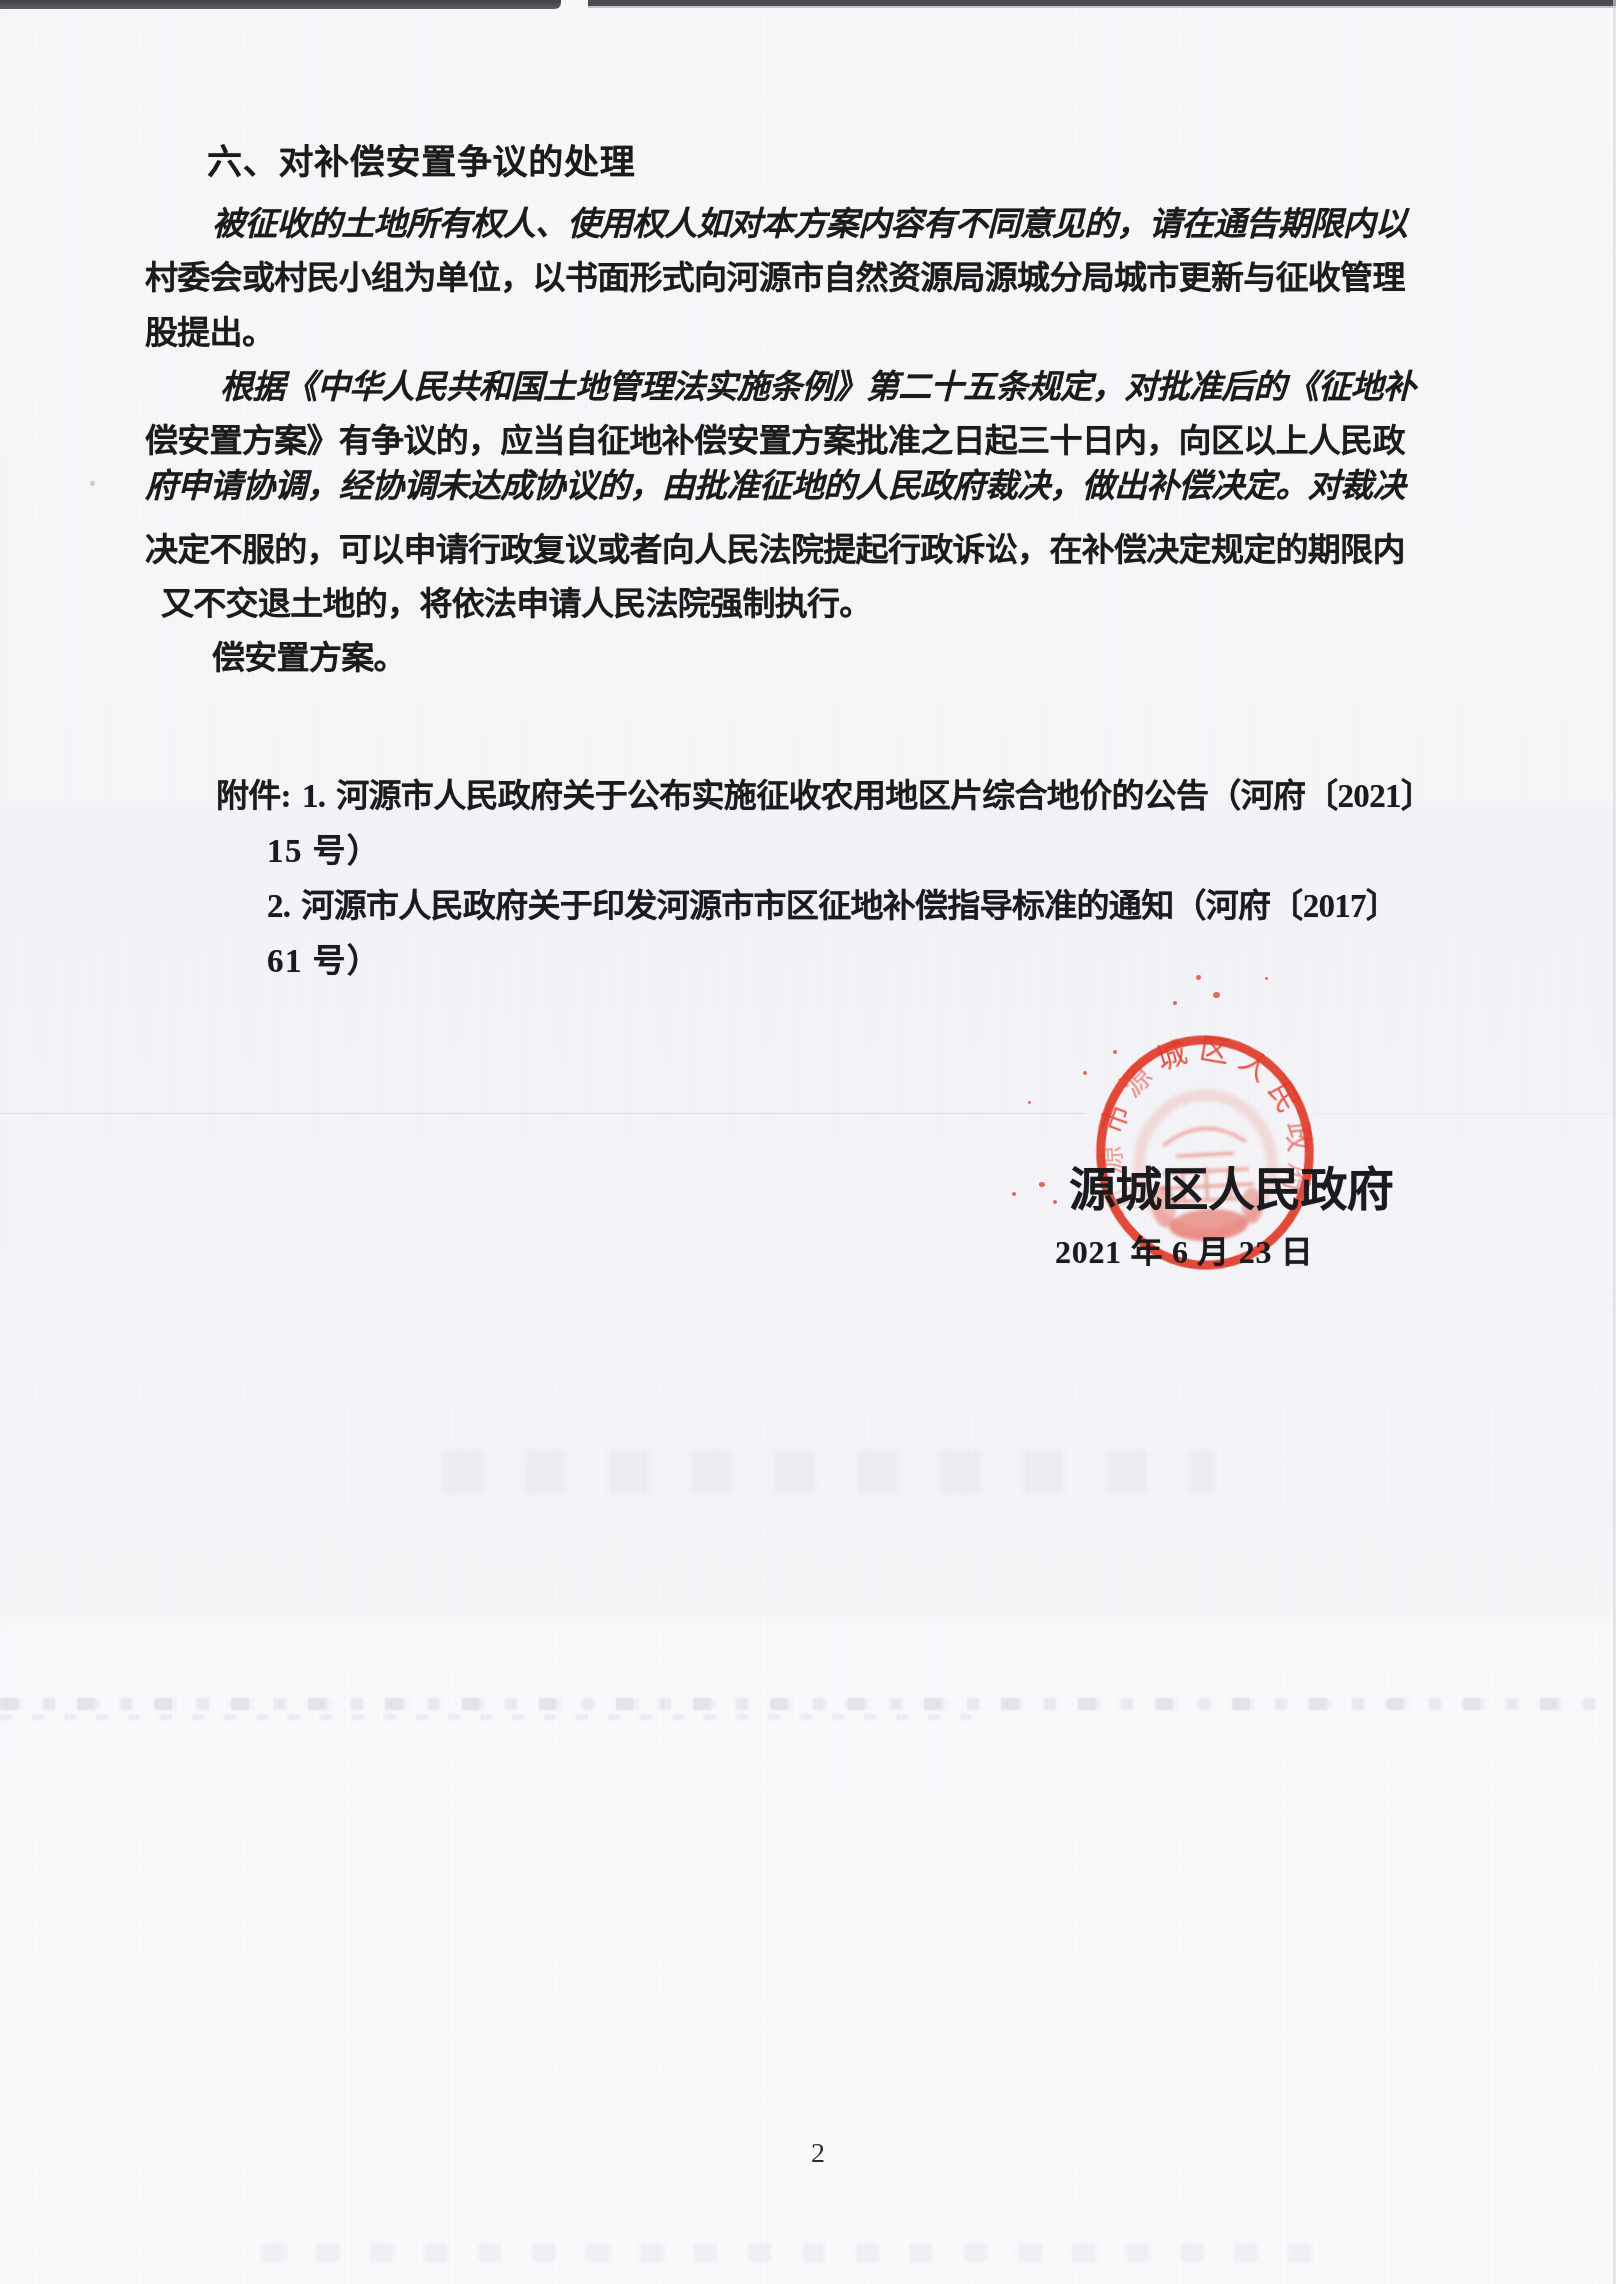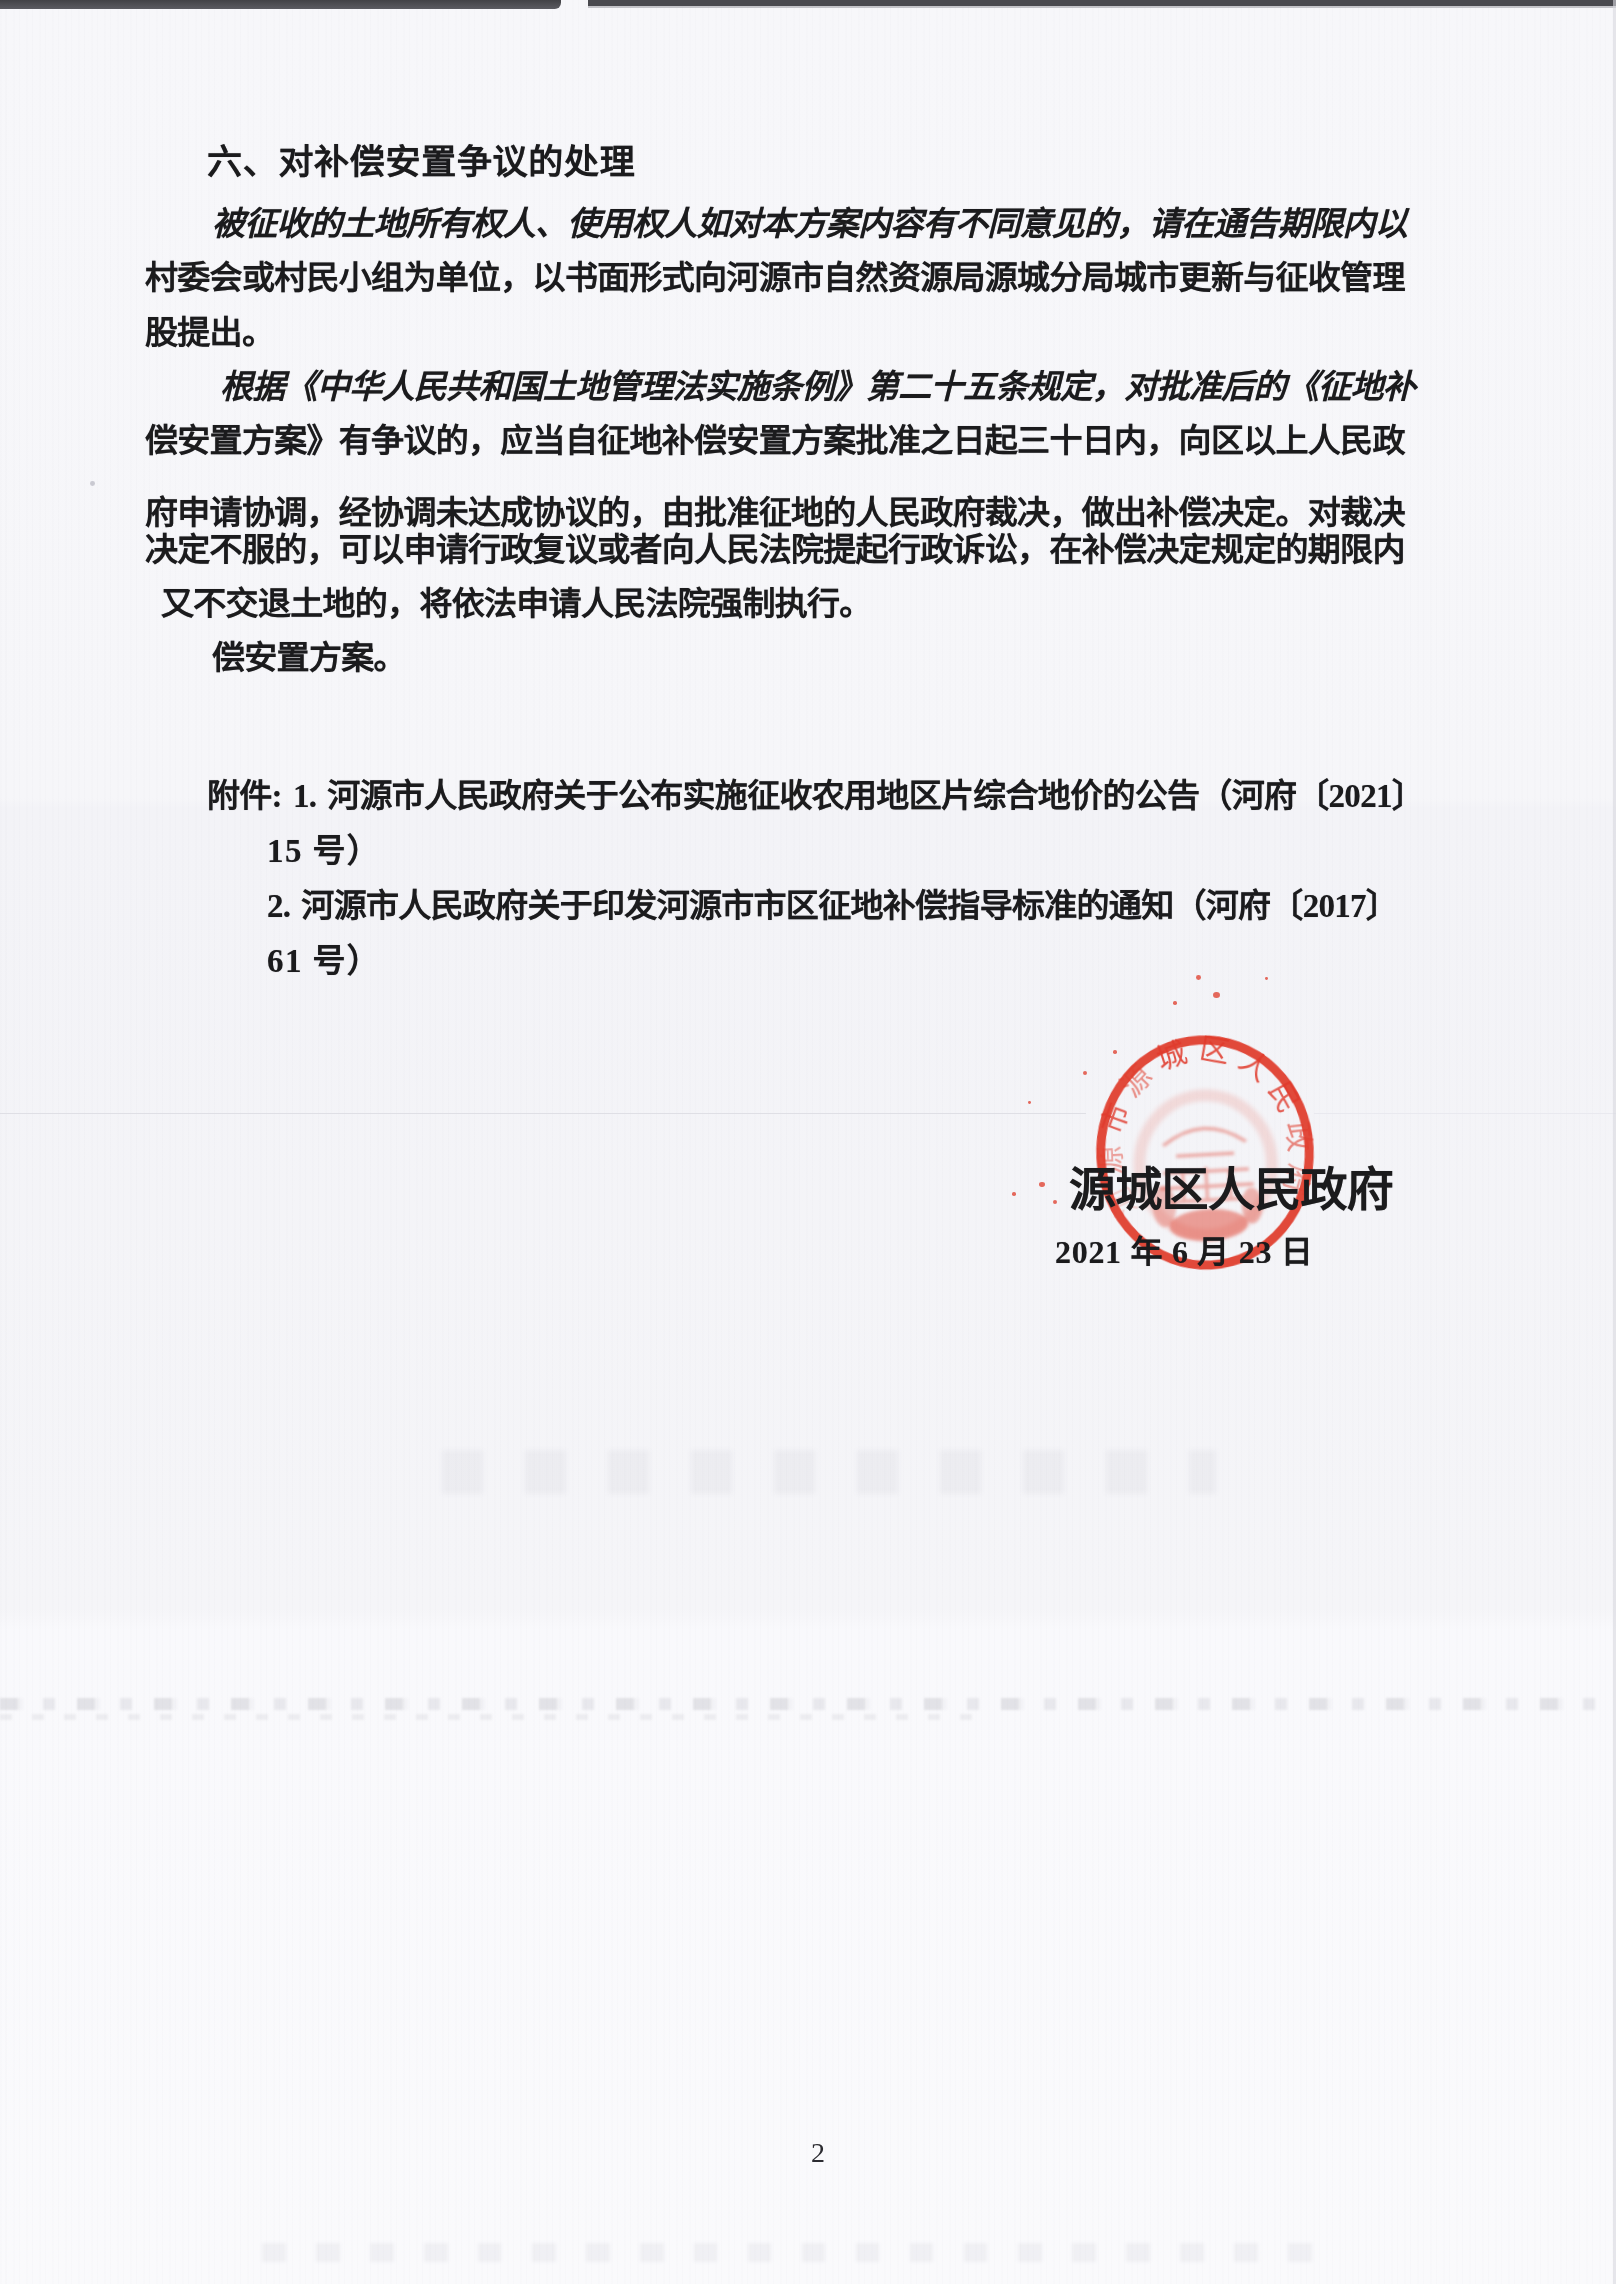--- a/index.html
+++ b/index.html
@@ -33,25 +33,25 @@
   
   .tline{position:absolute;white-space:nowrap;font-size:33px;line-height:41px;height:43px;
     letter-spacing:-0.7px;font-weight:600;z-index:3;
     text-shadow:0 0 0.7px rgba(27,27,29,.5);}
   .doc-title{left:207px;top:142px;font-size:35px;font-weight:700;letter-spacing:0.7px;}
   .bl0{left:212px;top:204px;font-style:italic;}
   .bl1{left:145px;top:258px;}
   .bl2{left:145px;top:313px;}
   .bl3{left:220px;top:367px;font-style:italic;}
   .bl4{left:145px;top:421px;}
-  .bl5{left:145px;top:493px;}
+  .bl5{left:145px;top:466px;font-style:italic;}
   .bl6{left:145px;top:530px;}
   .bl7{left:145px;top:584px;margin-left:16px;}
   .bl8{left:212px;top:638px;}
-  .att1{left:207px;top:776px;}
+  .att1{left:216px;top:776px;}
   .att1b{left:267px;top:831px;letter-spacing:1.4px;}
   .att2{left:267px;top:886px;}
   .att2b{left:267px;top:941px;letter-spacing:1.4px;}
   .att-label{margin-right:11px;}
   .att-no{margin-right:11px;}
   .sig-issuer{left:1069px;top:1170px;font-size:47px;letter-spacing:-0.7px;}
   .sig-date{left:1055px;top:1232px;font-size:32px;letter-spacing:0.7px;}
   .page-num{position:absolute;left:749px;top:2137px;width:138px;text-align:center;
     font-size:28px;color:#2c2c31;z-index:3;font-weight:400;letter-spacing:0;}
   

